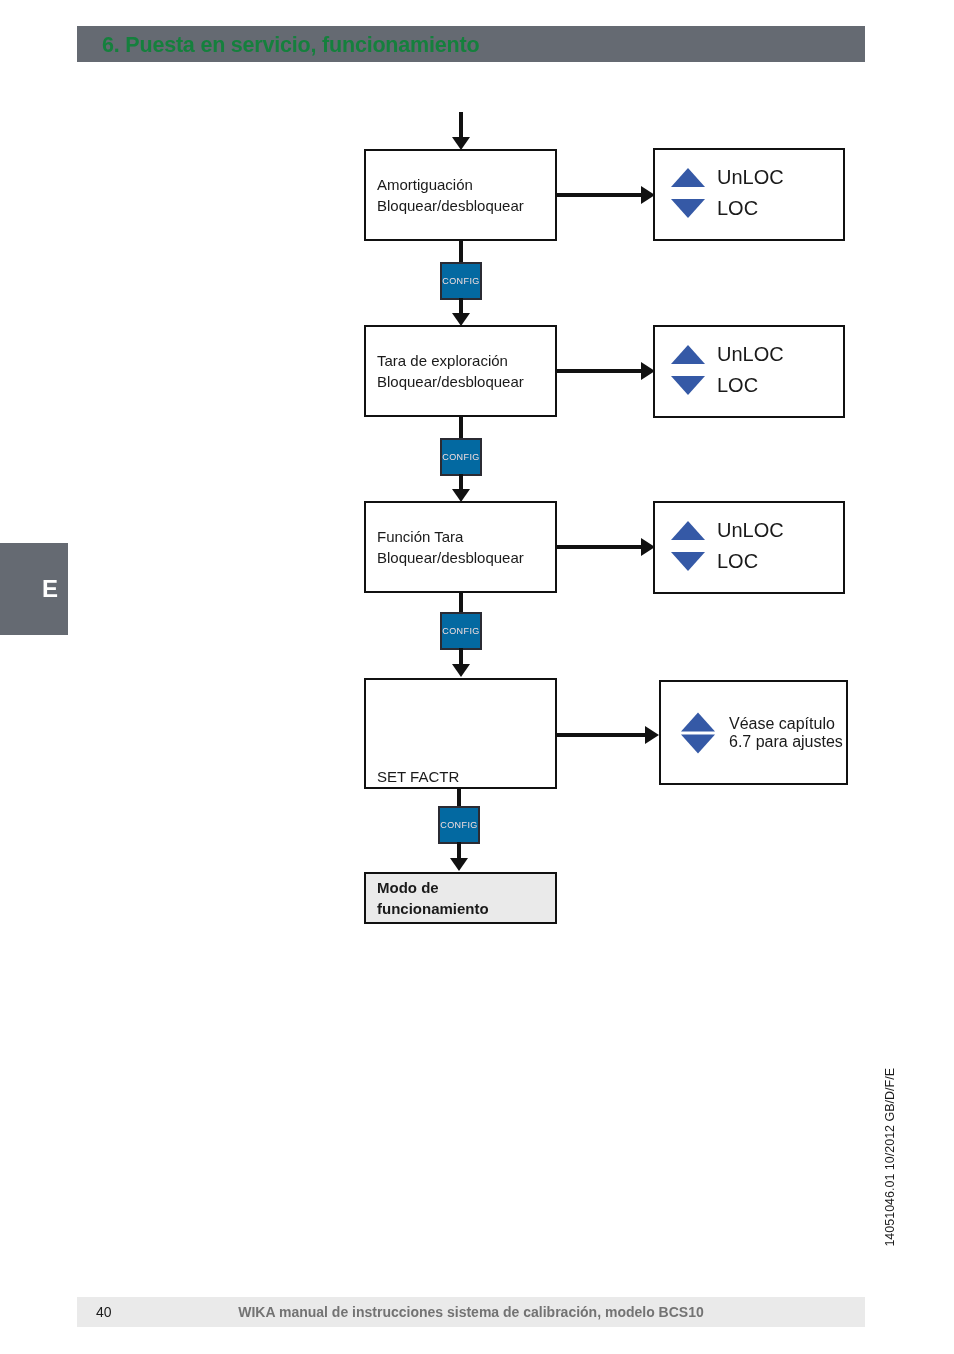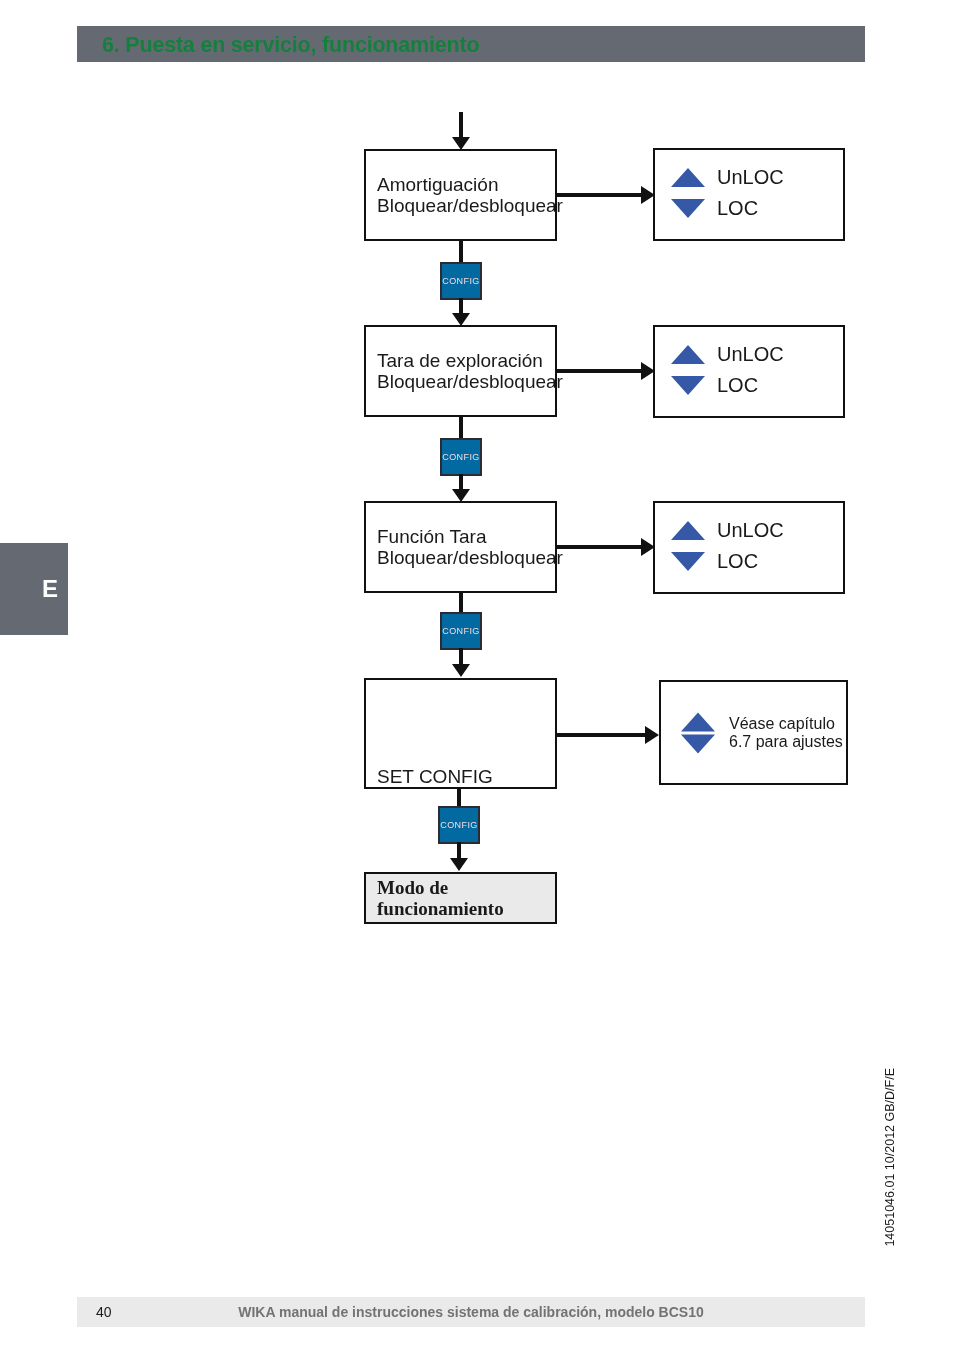--- a/index.html
+++ b/index.html
@@ -53,21 +53,21 @@
 
   
   .flow-box {
     position: absolute;
     border: 2px solid #111111;
     background: #ffffff;
   }
   .flow-box .box-text {
     position: absolute;
     left: 11px;
-    font-size: 19px;
+    font-size: 15px;
     line-height: 20.5px;
     color: #1a1a1a;
     white-space: pre-line;
   }
   .box-text.centered-v {
     top: 50%;
     transform: translateY(-50%);
   }
 
   
@@ -78,21 +78,20 @@
   #box-opmode       { left: 364px; top: 872px; width: 193px; height: 52px;
                       background: #eaeaea; }
 
   #box-userunit .line-a { top: 12px; }
   #box-userunit .line-b { top: 87px; }
 
   #box-opmode .box-text {
     top: 50%;
     transform: translateY(-50%);
     font-weight: bold;
-    font-family: Liberation Serif, serif;
   }
 
   
   #box-opt-damping  { left: 653px; top: 148px; width: 192px; height: 93px; }
   #box-opt-scanrate { left: 653px; top: 325px; width: 192px; height: 93px; }
   #box-opt-tare     { left: 653px; top: 501px; width: 192px; height: 93px; }
   #box-opt-userunit { left: 659px; top: 680px; width: 189px; height: 105px; }
 
   
   .opt-row {
@@ -296,21 +295,21 @@
 </div>
 
 <div class="vline" style="left:459px; top:593px; height:20px;"></div>
 <div class="config-btn" style="left:440px; top:612px;">
   <span class="config-label">CONFIG</span>
 </div>
 <div class="vline" style="left:459px; top:648px; height:18px;"></div>
 <div class="arrow-down" style="left:452px; top:664px;"></div>
 
 <div class="flow-box" id="box-userunit">
-  <div class="box-text line-b">SET CONFIG</div>
+  <div class="box-text line-b">SET FACTR</div>
 </div>
 <div class="hline" style="left:557px; top:733px; width:94px;"></div>
 <div class="arrow-right" style="left:645px; top:726px;"></div>
 <div class="flow-box" id="box-opt-userunit">
   <div class="opt-pair">
     <span class="tri-stack">
       <span class="tri tri-up"></span>
       <span class="tri tri-down"></span>
     </span>
     <span class="opt-label">Véase capítulo

